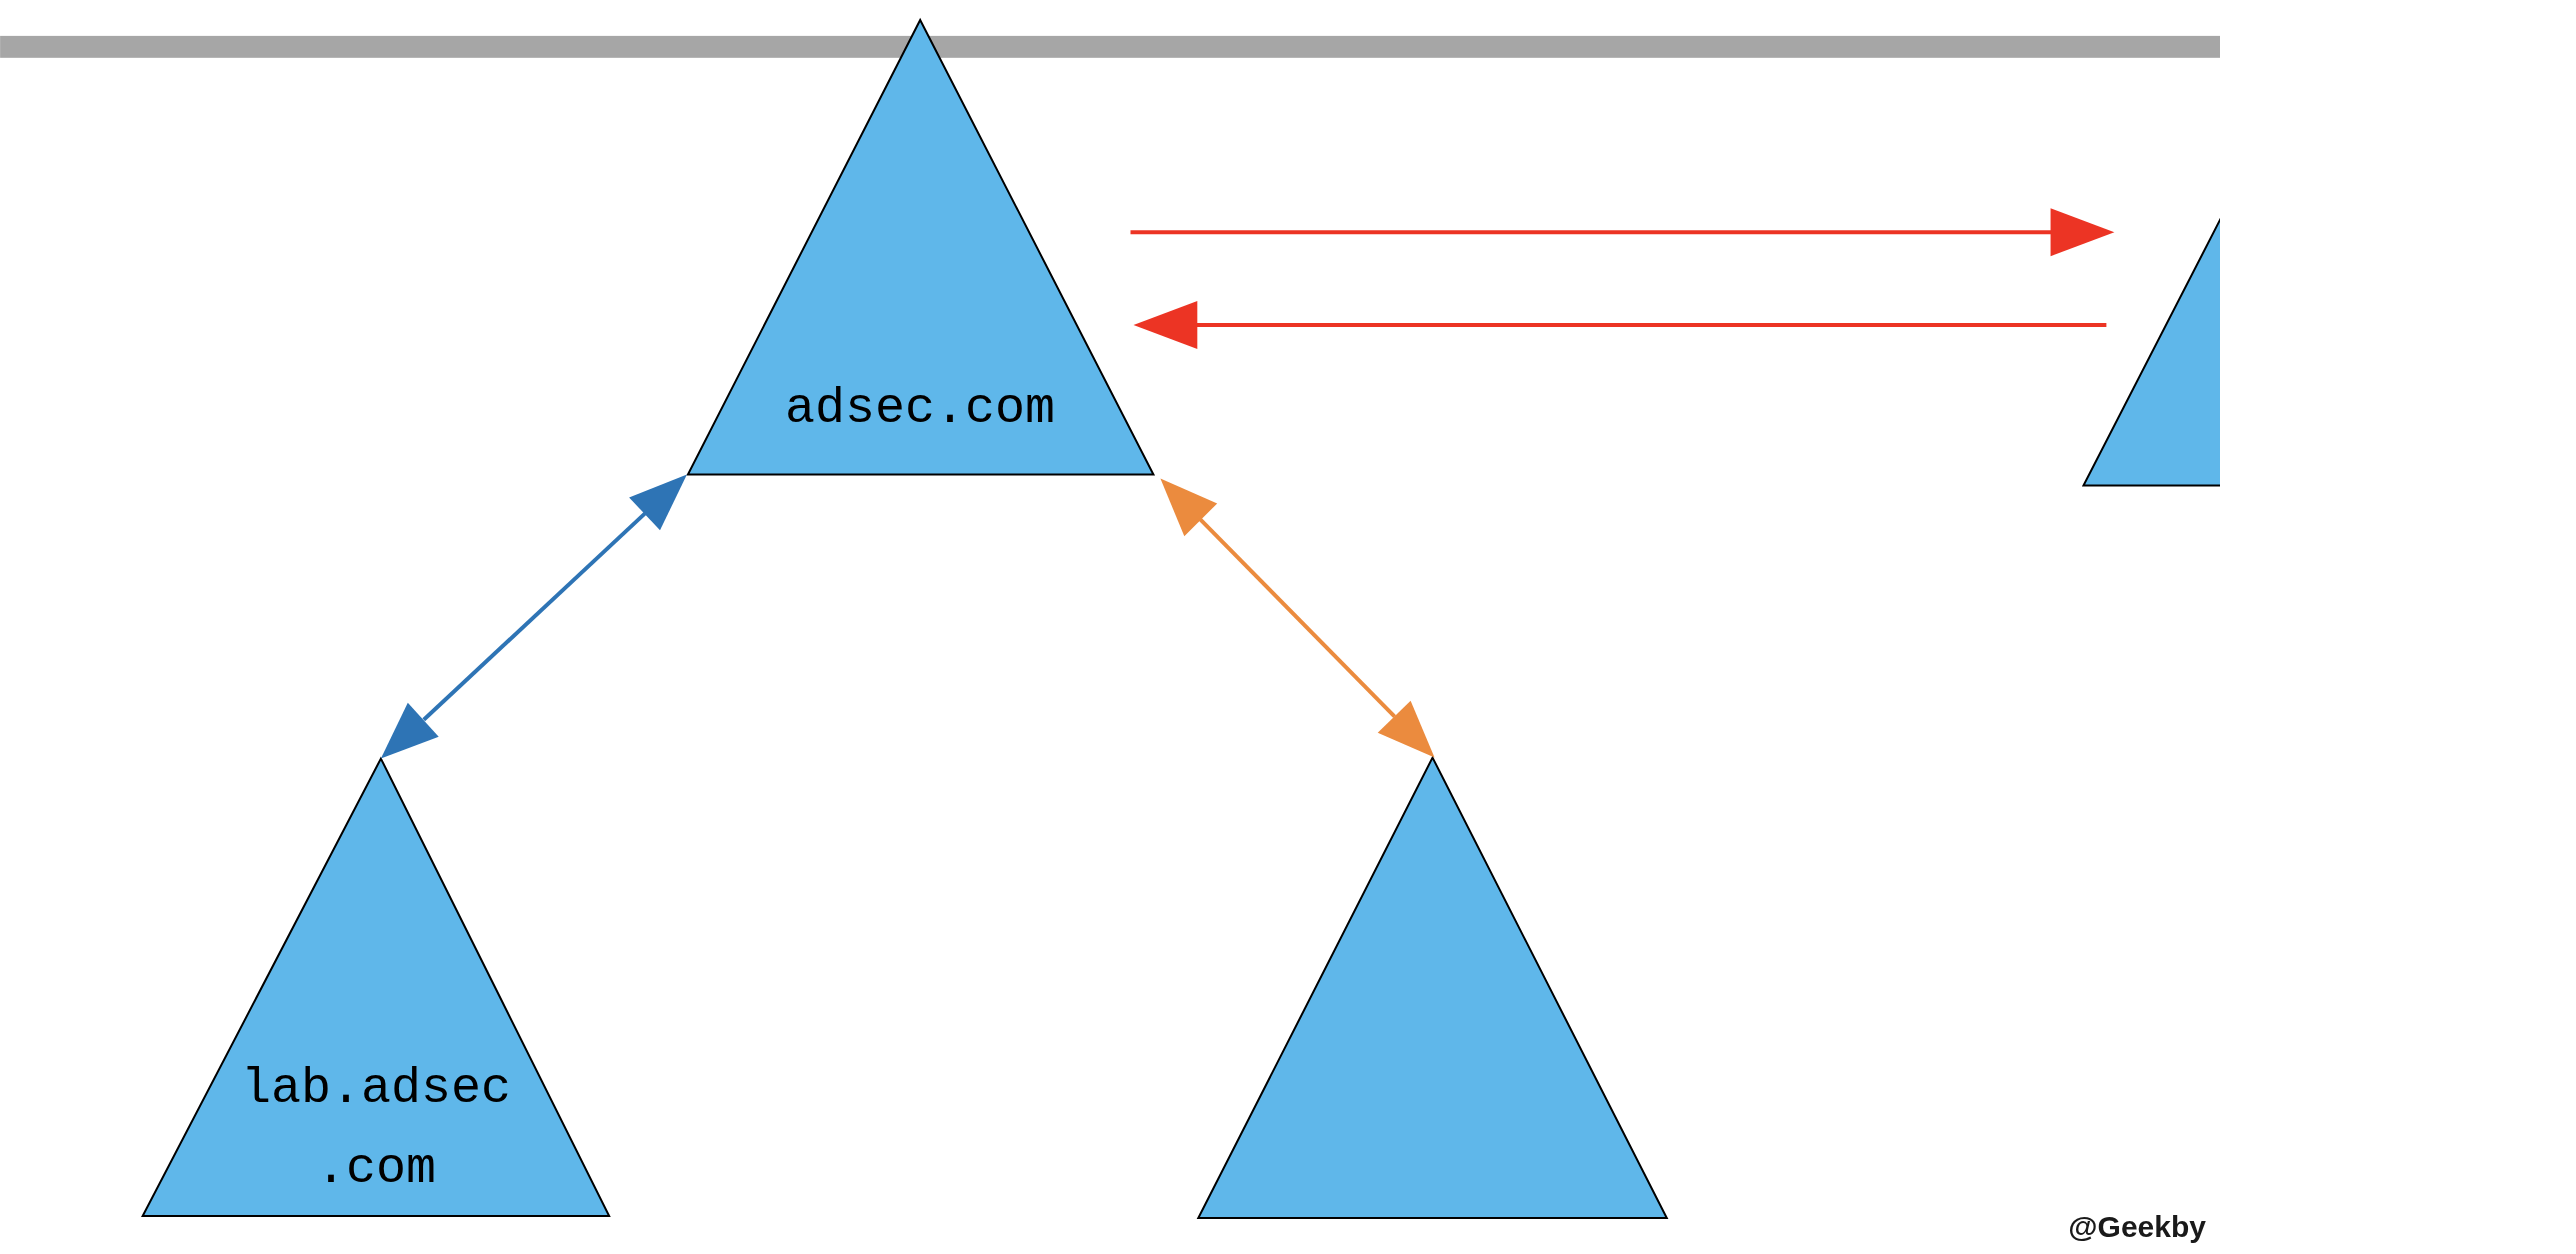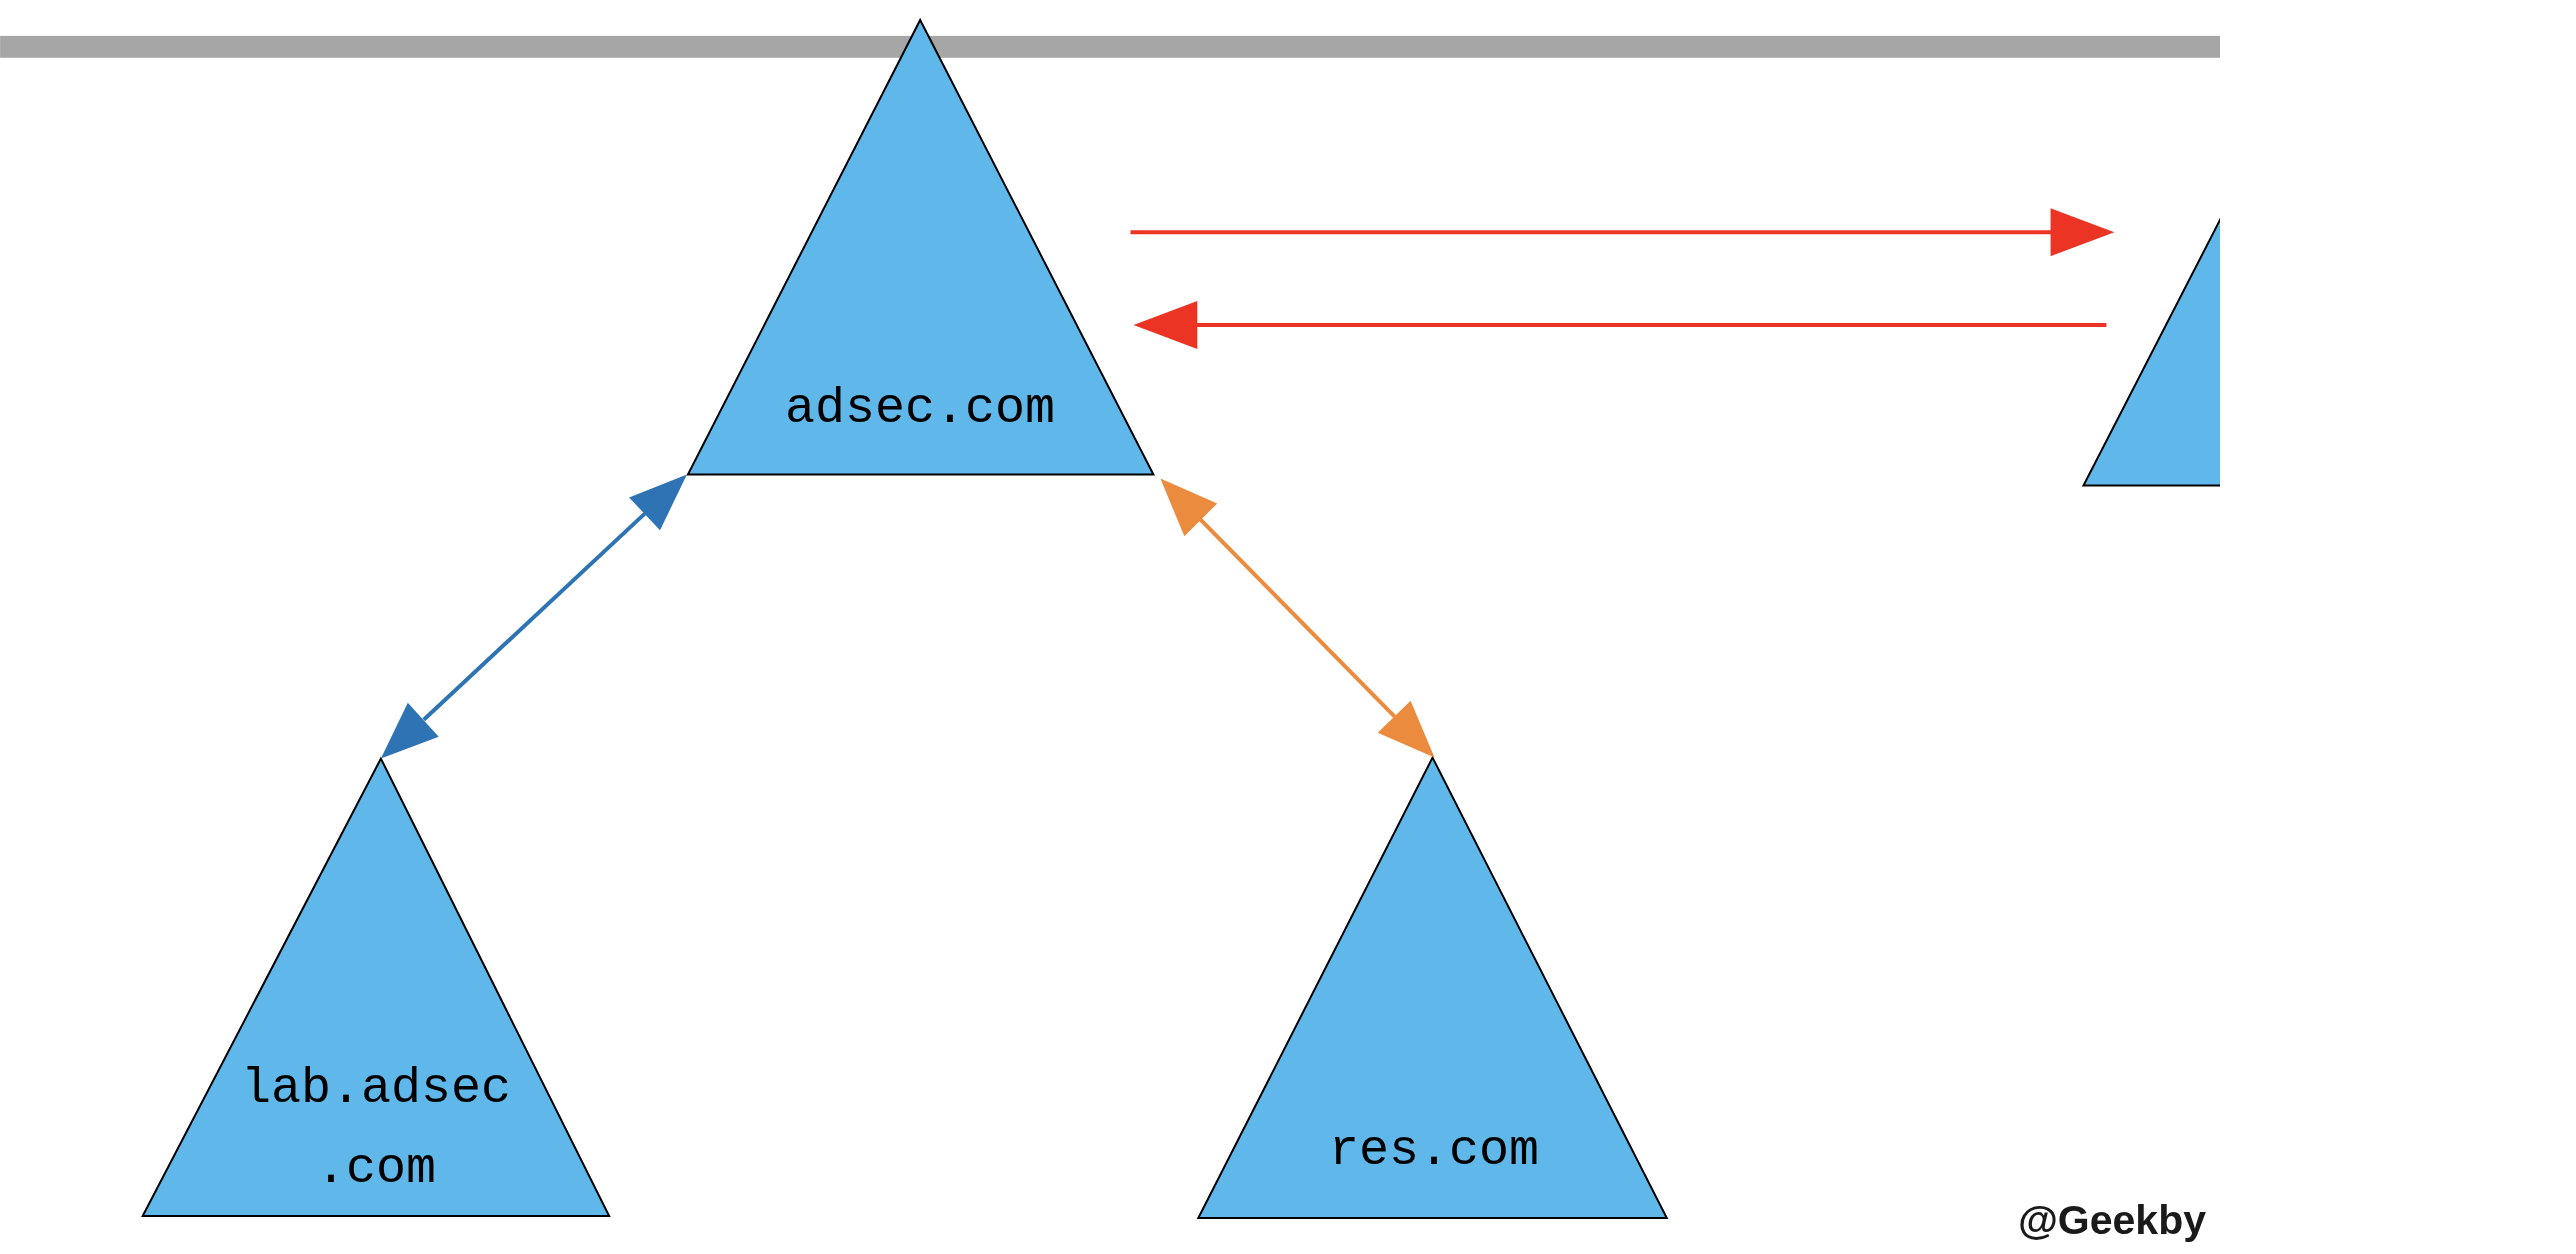--- a/index.html
+++ b/index.html
@@ -20,21 +20,21 @@
     font-size:50px;
     line-height:80px;
     color:#000;
     pointer-events:none;
   }
   .watermark{
     position:absolute;
     right:14px;
     bottom:10px;
     font-family:"Liberation Sans", sans-serif;
-    font-size:41px;
+    font-size:30px;
     font-weight:600;
     color:#1a1a1a;
   }
 </style>
 </head>
 <body>
 
 <div class="canvas">
 
   <svg class="diagram-svg" viewBox="0 0 2584 1258">
@@ -71,18 +71,17 @@
       <polygon points="1439,760 1415,703 1382,735" fill="#eb8b3e"></polygon>
     </g>
   </svg>
 
   <div class="node-label" style="left:920px; top:409px;">adsec.com</div>
 
 
   <div class="node-label" style="left:376px; top:1129px;">lab.adsec
 .com</div>
 
-  <div class="node-label" style="left:1434px; top:1151px;">res.com</div>
 
   <div class="watermark">@Geekby</div>
 
 </div>
 
 
 </body></html>

